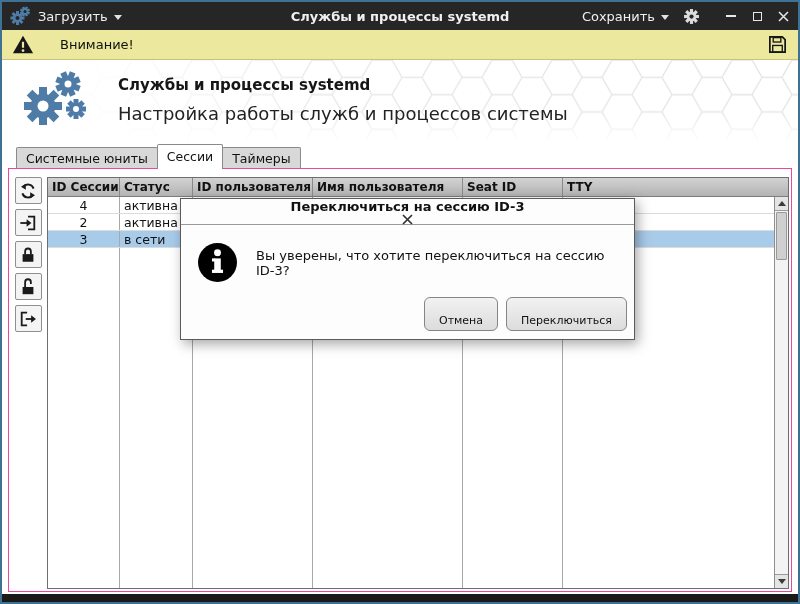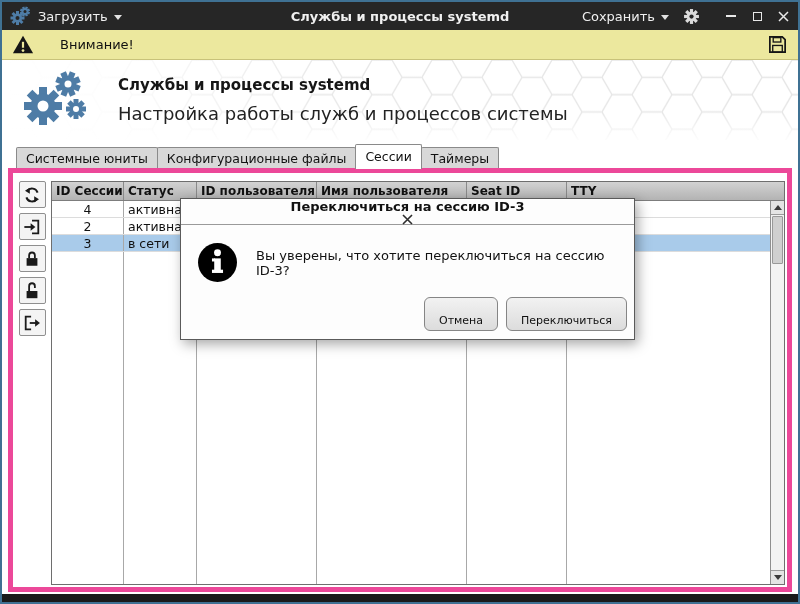--- a/index.html
+++ b/index.html
@@ -69,21 +69,21 @@
     border-radius:2px 2px 0 0;font-size:12.5px;margin-right:-1px;
     white-space:nowrap;cursor:default;
   }
   .tab.active{
     height:25px;background:#fff;position:relative;z-index:4;margin-bottom:-1px;
     padding-bottom:1px;
   }
 
   
   .content{
-    flex:1;margin:0 6px 2px 6px;border:5px solid #ec4899;background:#fff;
+    flex:1;margin:0 6px 2px 6px;border:1px solid #ec4899;background:#fff;
     display:flex;min-height:0;position:relative;justify-content:space-between;
   }
   .side-toolbar{
     width:38px;display:flex;flex-direction:column;align-items:center;
     padding-top:8px;gap:5px;flex-shrink:0;
   }
   .tool-btn{
     width:27px;height:27px;background:#f4f4f4;border:1px solid #8f8f8f;
     border-radius:2px;display:flex;align-items:center;justify-content:center;
     padding:0;cursor:default;
@@ -301,21 +301,20 @@
       </span>
       <div class="header-text">
         <div class="header-title">Службы и процессы systemd</div>
         <div class="header-sub">Настройка работы служб и процессов системы</div>
       </div>
     </div>
   </div>
 
   <div class="tabs">
     <div class="tab">Системные юниты</div>
-    <div class="tab">Конфигурационные файлы</div>
     <div class="tab active">Сессии</div>
     <div class="tab">Таймеры</div>
   </div>
 
   <div class="content">
 
     <div class="side-toolbar">
       <button class="tool-btn">
         <svg width="18" height="18" viewBox="0 0 20 20">
           <path d="M16.2 7.4 A6.6 6.6 0 0 0 4.8 5.2" fill="none" stroke="#1a1a1a" stroke-width="2.2"></path>

